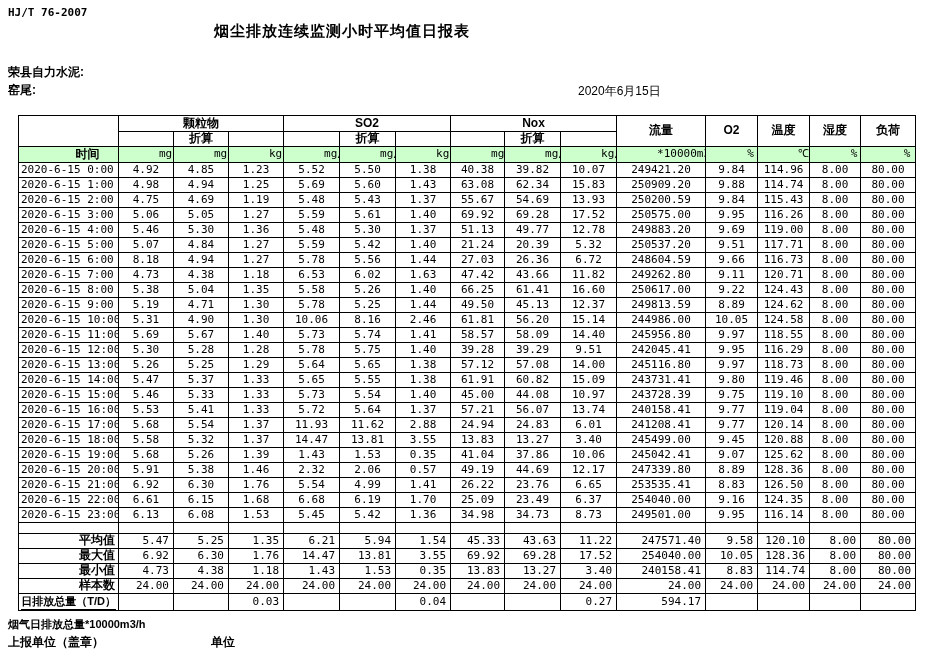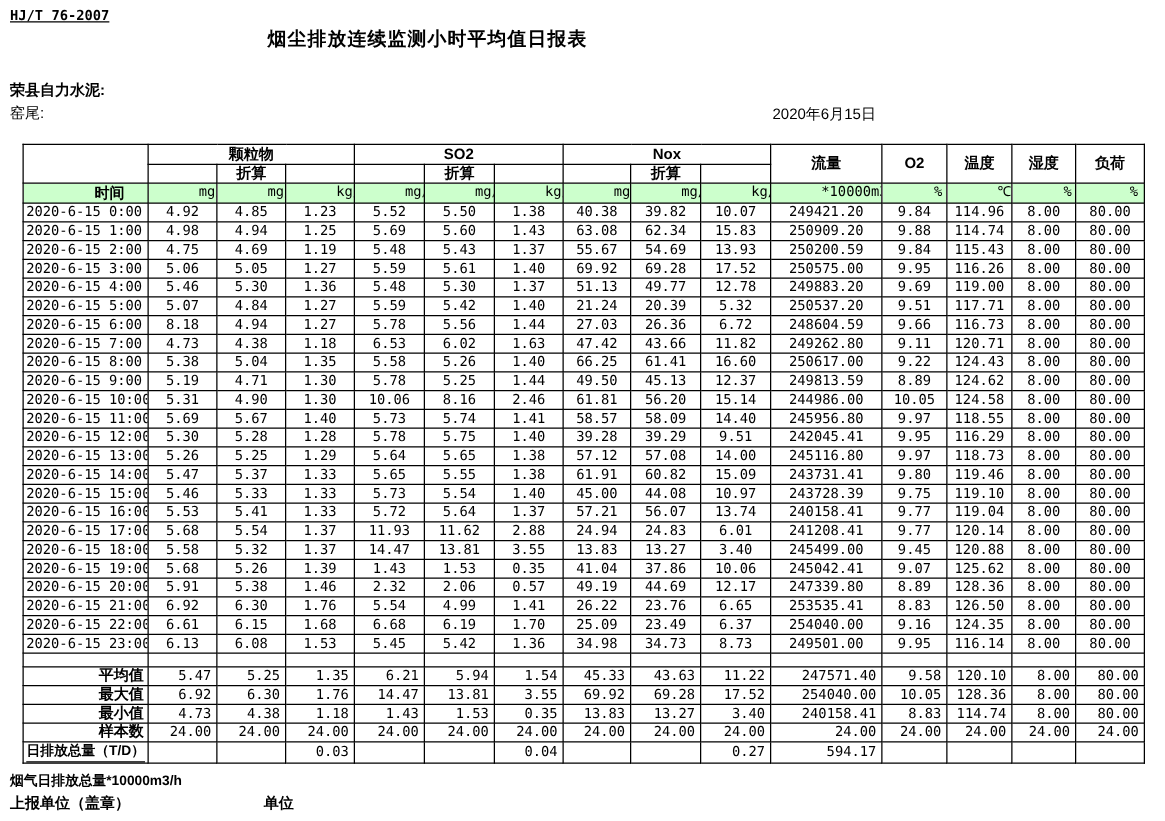--- a/index.html
+++ b/index.html
@@ -2,27 +2,27 @@
 <html><head>
 <meta charset="utf-8">
 <style>
   html,body{margin:0;padding:0;}
   body{
     width:932px;height:657px;position:relative;background:#ffffff;
     font-family:"Liberation Sans","DejaVu Sans",sans-serif;color:#000;
     overflow:hidden;
   }
   .abs{position:absolute;white-space:nowrap;}
-  .mono{font-family:"DejaVu Sans Mono","Liberation Mono",monospace;text-decoration:underline;}
+  .mono{font-family:"DejaVu Sans Mono","Liberation Mono",monospace;}
   .cjk{font-family:"Liberation Sans","DejaVu Sans",sans-serif;}
   #std-code{left:8px;top:6px;font-weight:bold;font-size:11px;}
   #title{left:214px;top:22px;font-weight:bold;font-size:15px;letter-spacing:1px;}
   #company{left:8px;top:64px;font-weight:bold;font-size:12px;}
-  #site{left:8px;top:82px;font-weight:normal;font-size:12px;}
-  #date{left:578px;top:83px;font-size:12px;margin-left:40px;}
+  #site{left:8px;top:82px;font-weight:bold;font-size:12px;}
+  #date{left:578px;top:83px;font-size:12px;}
   #footer-note{left:8px;top:617px;font-weight:bold;font-size:11px;}
   #footer-unit1{left:8px;top:634px;font-weight:bold;font-size:12px;}
   #footer-unit2{left:200px;top:634px;font-weight:bold;font-size:12px;margin-left:11px;}
 
   #table-wrap{position:absolute;left:18px;top:115px;}
   table{border-collapse:collapse;table-layout:fixed;width:897px;}
   td{
     border:1px solid #000;padding:0 2px;overflow:hidden;
     font-family:"DejaVu Sans Mono","Liberation Mono",monospace;
     font-size:11px;line-height:1.1;vertical-align:middle;

